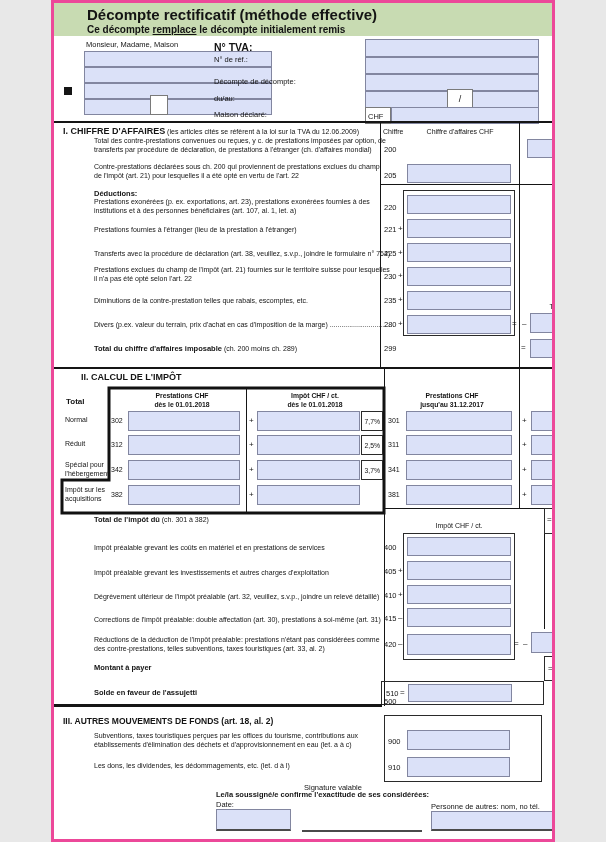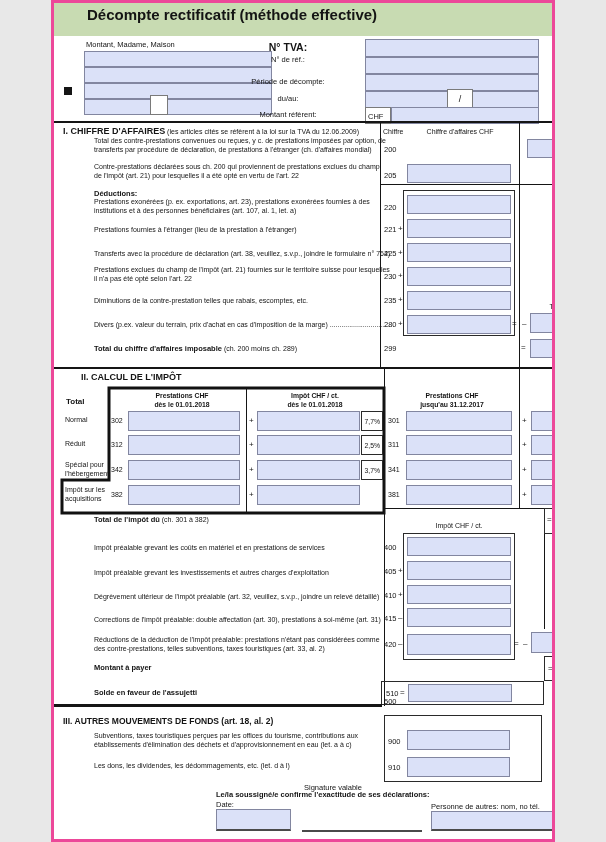--- a/index.html
+++ b/index.html
@@ -5,59 +5,60 @@
   html,body{margin:0;padding:0;background:#e8e8e8}
   .page{position:relative;width:504px;height:842px;margin:0 auto;background:#fff;
         border:3px solid #ec4899;box-sizing:border-box;overflow:hidden;
         font-family:"Liberation Sans","DejaVu Sans",sans-serif;color:#141414}
   .t{position:absolute;font-size:7px;line-height:8.8px;color:#141414}
   .t75{font-size:7.5px;line-height:9px}
   .t8{font-size:8px;line-height:9.5px}
   .t9{font-size:9px;line-height:10.5px}
   .b{font-weight:700}
   .c{text-align:center}
-  .r{text-align:center}
+  .r{text-align:left}
   .f{position:absolute;background:#dbe1f8;border:1px solid #8286a0;box-sizing:border-box}
   .wbox{position:absolute;background:#fff;border:1px solid #7a7a7a;box-sizing:border-box}
   .ln{position:absolute;background:#151515}
   .bx{position:absolute;border:1px solid #2a2a2a;box-sizing:border-box}
   .sq{position:absolute;width:8px;height:8px;background:#151515}
   .green{position:absolute;left:0;top:0;width:600px;height:33px;background:#c8dbb2}
   .u{text-decoration:underline}
   .ratebox{position:absolute;background:#fff;border:1px solid #2a2a2a;box-sizing:border-box;
            font-size:6.8px;text-align:right;padding:6px 2px 0 0}
 </style>
 </head>
 <body>
 
 <div class="page">
 
   <div class="green"></div>
   <div class="t b" style="left:33px;top:3px;font-size:15px;line-height:17px">Décompte rectificatif (méthode effective)</div>
-
-  <div class="t t75" style="left:32px;top:37px">Montant, Madame, Maison</div>
+  <div class="t b" style="left:33px;top:21px;font-size:10px;line-height:11px"><span>Ce décompte </span><span class="u">remplace</span><span> le décompte initialement remis</span></div>
+
+  <div class="t t75" style="left:32px;top:37px">Monsieur, Madame, Maison</div>
   <div class="f" style="left:30px;top:48px;width:188px;height:16px"></div>
   <div class="f" style="left:30px;top:64px;width:188px;height:16px"></div>
   <div class="f" style="left:30px;top:80px;width:188px;height:16px"></div>
   <div class="f" style="left:30px;top:96px;width:68px;height:16px"></div>
   <div class="f" style="left:113px;top:96px;width:105px;height:16px"></div>
   <div class="wbox" style="left:96px;top:92px;width:18px;height:20px"></div>
   <div class="sq" style="left:10px;top:84px"></div>
   <div class="sq" style="left:576px;top:84px"></div>
 
   <div class="t b r" style="left:160px;top:38px;width:148px;font-size:10.5px;line-height:12px">N° TVA:</div>
   <div class="f" style="left:311px;top:36px;width:174px;height:18px"></div>
   <div class="t t75 r" style="left:160px;top:52px;width:148px">N° de réf.:</div>
   <div class="f" style="left:311px;top:54px;width:174px;height:17px"></div>
-  <div class="t t75 r" style="left:160px;top:74px;width:148px">Période de décompte:</div>
+  <div class="t t75 r" style="left:160px;top:74px;width:148px">Décompte de décompte:</div>
   <div class="f" style="left:311px;top:71px;width:174px;height:17px"></div>
   <div class="t t75 r" style="left:160px;top:91px;width:148px">du/au:</div>
   <div class="f" style="left:311px;top:88px;width:174px;height:17px"></div>
   <div class="wbox c" style="left:393px;top:86px;width:26px;height:19px;font-size:9px;padding-top:4px">/</div>
-  <div class="t t75 r" style="left:160px;top:107px;width:148px">Montant réfèrent:</div>
+  <div class="t t75 r" style="left:160px;top:107px;width:148px">Maison déclaré:</div>
   <div class="wbox" style="left:311px;top:104px;width:26px;height:17px;font-size:7.5px;padding:4px 0 0 2px">CHF</div>
   <div class="f" style="left:337px;top:104px;width:148px;height:17px"></div>
 
   <div class="ln" style="left:0;top:118px;width:600px;height:2px"></div>
   <div class="t" style="left:9px;top:123px;width:315px"><span class="b t9">I. CHIFFRE D'AFFAIRES</span> <span>(les articles cités se réfèrent à la loi sur la TVA du 12.06.2009)</span></div>
   <div class="t" style="left:329px;top:125px">Chiffre</div>
   <div class="t c" style="left:347px;top:125px;width:118px">Chiffre d'affaires CHF</div>
   <div class="t c" style="left:467px;top:125px;width:131px">Chiffre d'affaires CHF</div>
   <div class="ln" style="left:326px;top:118px;width:1px;height:246px"></div>
   <div class="ln" style="left:465px;top:118px;width:1px;height:246px"></div>
@@ -236,21 +237,21 @@
   <div class="bx" style="left:330px;top:712px;width:158px;height:67px"></div>
 
   <div class="t" style="left:40px;top:729px;width:294px">Subventions, taxes touristiques perçues par les offices du tourisme, contributions aux établissements d'élimination des déchets et d'approvisionnement en eau (let. a à c)</div>
   <div class="t t75" style="left:334px;top:734px">900</div>
   <div class="f" style="left:353px;top:727px;width:103px;height:20px"></div>
 
   <div class="t" style="left:40px;top:759px;width:294px">Les dons, les dividendes, les dédommagements, etc. (let. d à l)</div>
   <div class="t t75" style="left:334px;top:760px">910</div>
   <div class="f" style="left:353px;top:754px;width:103px;height:20px"></div>
 
-  <div class="t t75 b" style="left:162px;top:787px">Le/la soussigné/e confirme l'exactitude de ses déclarations:</div>
+  <div class="t t75 b" style="left:162px;top:787px">Le/la soussigné/e confirme l'exactitude de ses considérées:</div>
   <div class="t t75" style="left:162px;top:797px">Date:</div>
   <div class="t t75" style="left:250px;top:780px">Signature valable</div>
   <div class="t t75" style="left:377px;top:799px">Personne de autres: nom, no tél.</div>
   <div class="f" style="left:162px;top:806px;width:75px;height:22px;border-bottom:2px solid #4a4a4a"></div>
   <div class="ln" style="left:248px;top:827px;width:120px;height:2px;background:#4a4a4a"></div>
   <div class="f" style="left:377px;top:808px;width:218px;height:20px;border-bottom:2px solid #4a4a4a"></div>
 
 </div>
 
 </body></html>

